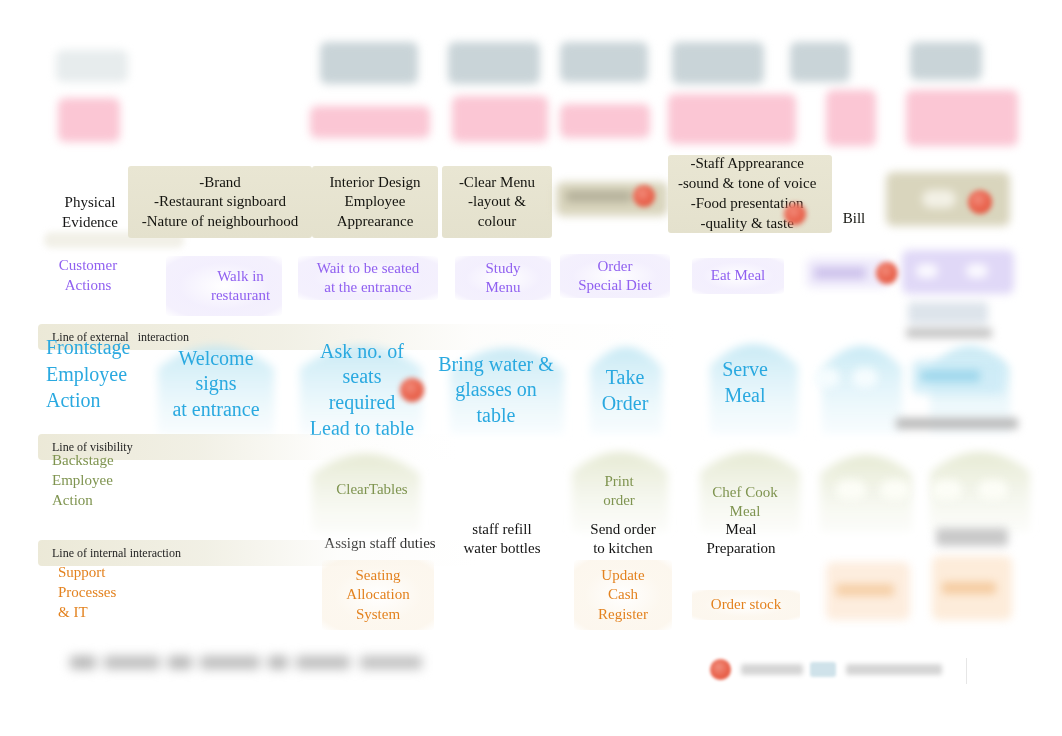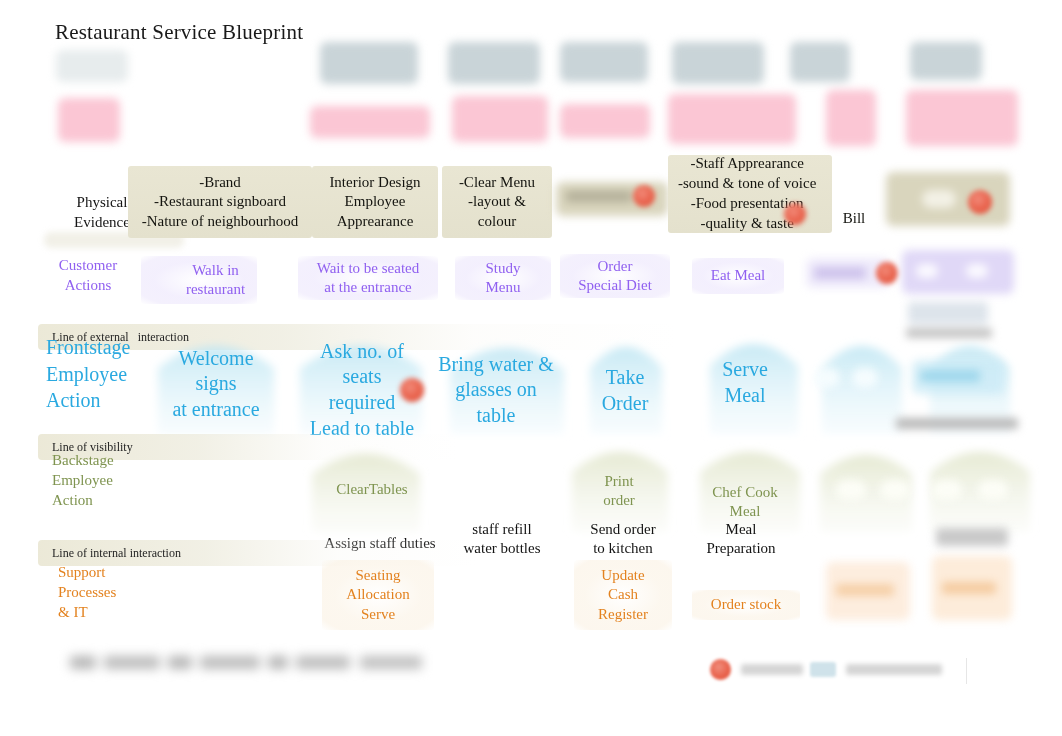--- a/index.html
+++ b/index.html
@@ -137,42 +137,41 @@
     height: 11px; border-radius: 3px;
     background: #d5d5d5;
     filter: blur(2.6px);
   }
 </style>
 </head>
 <body>
 
 <div id="canvas">
 
-  <div class="abs title">Restaurant Service Blueprint</div>
 
   <div class="abs blurred" style="left:48px; top:38px; width:1010px; height:122px;">
 
     <div class="abs ghost-box gb-grey" style="left:8px; top:12px; width:72px; height:32px; opacity:.45;"></div>
     <div class="abs ghost-box gb-grey" style="left:272px; top:4px; width:98px; height:42px;"></div>
     <div class="abs ghost-box gb-grey" style="left:400px; top:4px; width:92px; height:42px;"></div>
     <div class="abs ghost-box gb-grey" style="left:512px; top:4px; width:88px; height:40px;"></div>
     <div class="abs ghost-box gb-grey" style="left:624px; top:4px; width:92px; height:42px;"></div>
     <div class="abs ghost-box gb-grey" style="left:742px; top:4px; width:60px; height:40px;"></div>
     <div class="abs ghost-box gb-grey" style="left:862px; top:4px; width:72px; height:38px;"></div>
 
     <div class="abs ghost-box gb-pink" style="left:10px; top:60px; width:62px; height:44px;"></div>
     <div class="abs ghost-box gb-pink" style="left:262px; top:68px; width:120px; height:32px;"></div>
     <div class="abs ghost-box gb-pink" style="left:404px; top:58px; width:96px; height:46px;"></div>
     <div class="abs ghost-box gb-pink" style="left:512px; top:66px; width:90px; height:34px;"></div>
     <div class="abs ghost-box gb-pink" style="left:620px; top:56px; width:128px; height:50px;"></div>
     <div class="abs ghost-box gb-pink" style="left:778px; top:52px; width:50px; height:56px;"></div>
     <div class="abs ghost-box gb-pink" style="left:858px; top:52px; width:112px; height:56px;"></div>
   </div>
 
-  <div class="abs rowlabel blk" style="left:52px; top:186px; width:100px; height:54px;">Physical
+  <div class="abs rowlabel blk" style="left:40px; top:186px; width:100px; height:54px;">Physical
 Evidence</div>
 
   <div class="abs blurred-soft gb-khaki ghost-box" style="left:44px; top:232px; width:140px; height:16px; opacity:.35;"></div>
 
   <div class="abs cell pe-box soft" style="left:128px; top:166px; width:184px; height:72px; padding:0 6px;">-Brand
 -Restaurant signboard
 -Nature of neighbourhood</div>
 
   <div class="abs cell pe-box soft" style="left:312px; top:166px; width:126px; height:72px;">Interior Design
 Employee
@@ -198,21 +197,21 @@
 
   <div class="abs blurred" style="left:886px; top:172px; width:124px; height:60px;">
     <div class="abs gb-khaki ghost-box" style="left:0; top:0; width:124px; height:54px;"></div>
     <div class="abs" style="left:36px; top:18px; width:34px; height:18px; background:#f3f1e6; border-radius:9px;"></div>
   </div>
   <div class="reddot" style="left:968px; top:190px; width:24px; height:24px;"></div>
 
   <div class="abs rowlabel ca-box" style="left:38px; top:255px; width:100px; height:42px;">Customer
 Actions</div>
 
-  <div class="abs cell ca-box tint-purple" style="left:141px; top:256px; width:116px; height:48px;padding-left:33px;">Walk in
+  <div class="abs cell ca-box tint-purple" style="left:166px; top:256px; width:116px; height:60px;padding-left:33px;">Walk in
 restaurant</div>
 
   <div class="abs cell ca-box tint-purple" style="left:298px; top:256px; width:140px; height:44px;">Wait to be seated
 at the entrance</div>
 
   <div class="abs cell ca-box tint-purple" style="left:455px; top:256px; width:96px; height:44px;">Study
 Menu</div>
 
   <div class="abs cell ca-box tint-purple" style="left:560px; top:254px; width:110px; height:44px;">Order
 Special Diet</div>
@@ -355,21 +354,21 @@
 Preparation</div>
 
   <div class="abs lineband" style="left:38px; top:524px; width:440px; height:26px;">Line of internal interaction</div>
 
   <div class="abs rowlabel sp-box" style="left:58px; top:562px; width:100px; height:62px; justify-content:flex-start; text-align:left;">Support
 Processes
 &amp; IT</div>
 
   <div class="abs cell sp-box tint-orange" style="left:322px; top:560px; width:112px; height:70px;">Seating
 Allocation
-Serve</div>
+System</div>
 
   <div class="abs cell sp-box tint-orange" style="left:574px; top:560px; width:98px; height:70px;">Update
 Cash
 Register</div>
 
   <div class="abs cell sp-box tint-orange" style="left:692px; top:590px; width:108px; height:30px;">Order stock</div>
 
   <div class="abs blurred" style="left:820px; top:562px; width:96px; height:66px;">
     <div class="abs gb-orange ghost-box" style="left:6px; top:0; width:84px; height:58px; opacity:.55;"></div>
     <div class="abs" style="left:16px; top:22px; width:58px; height:12px; background:#f0b87c; border-radius:3px; opacity:.55;"></div>

